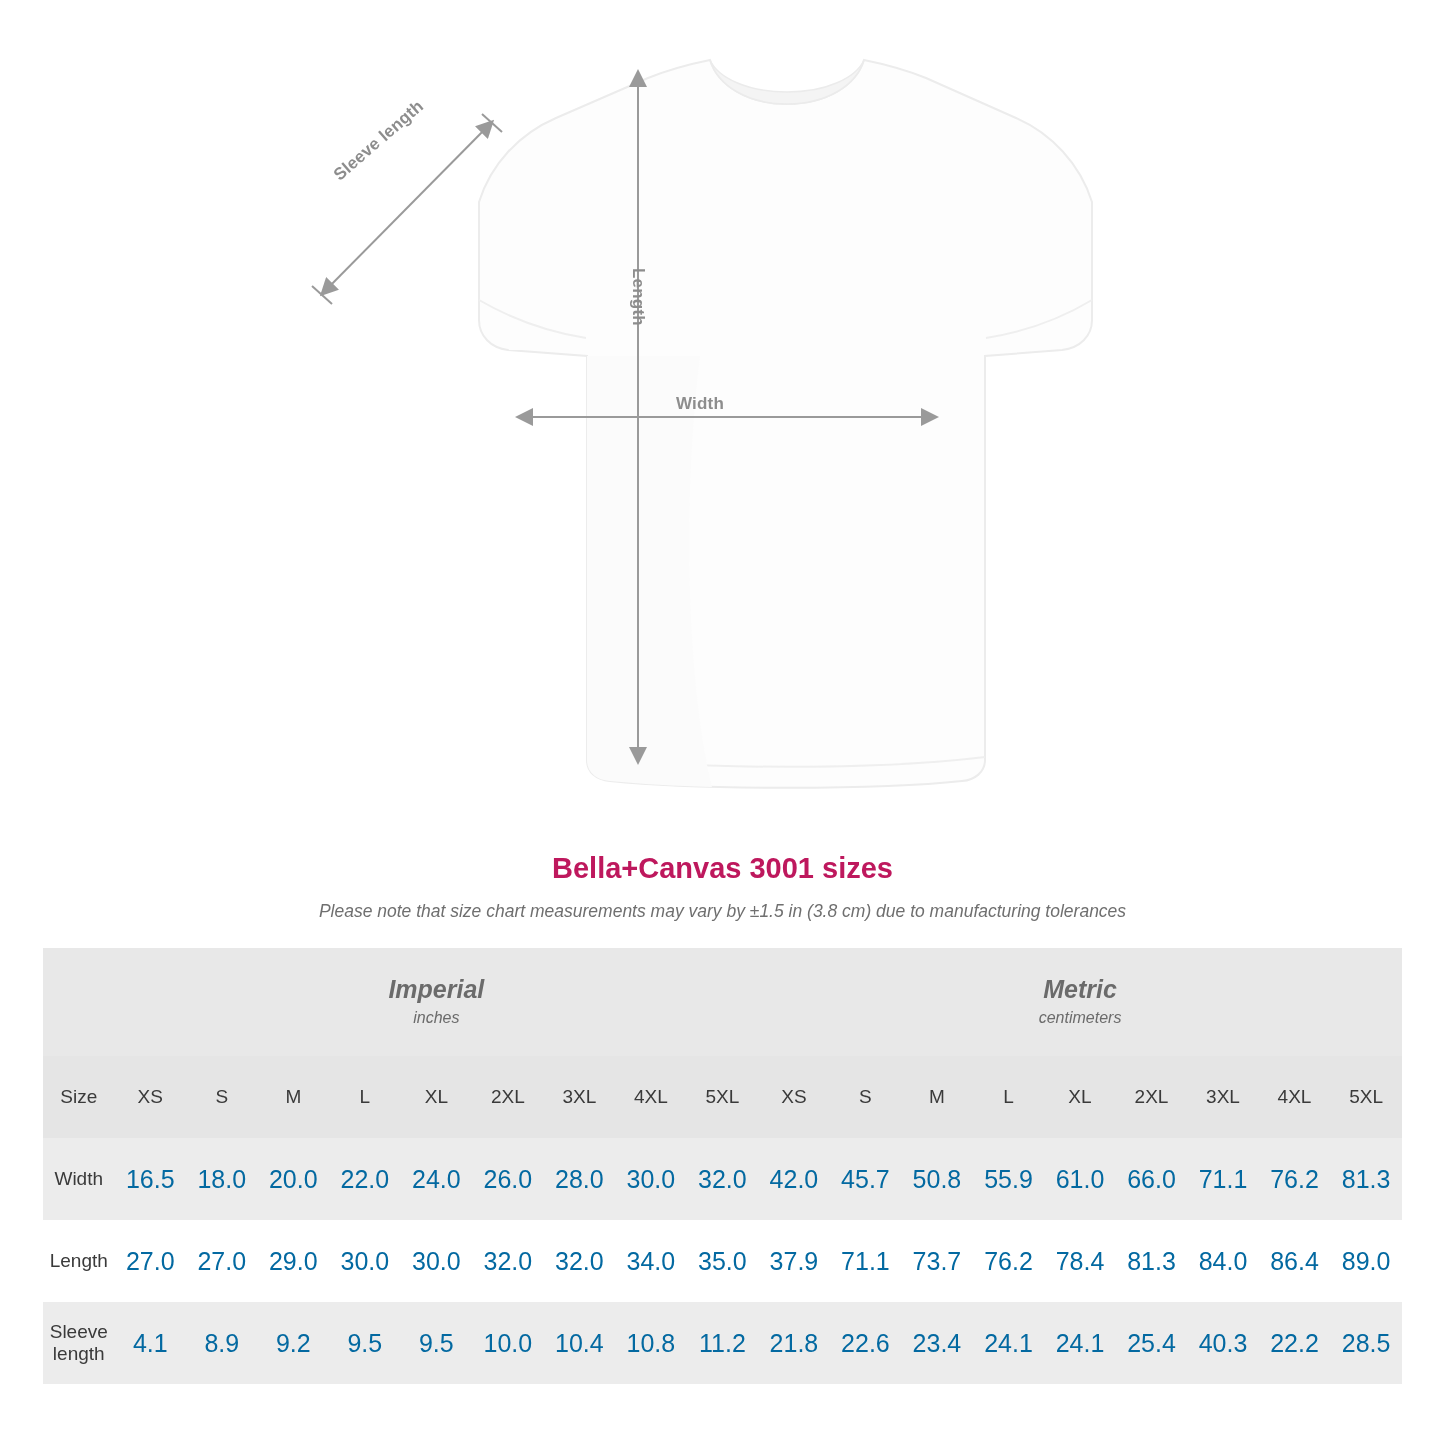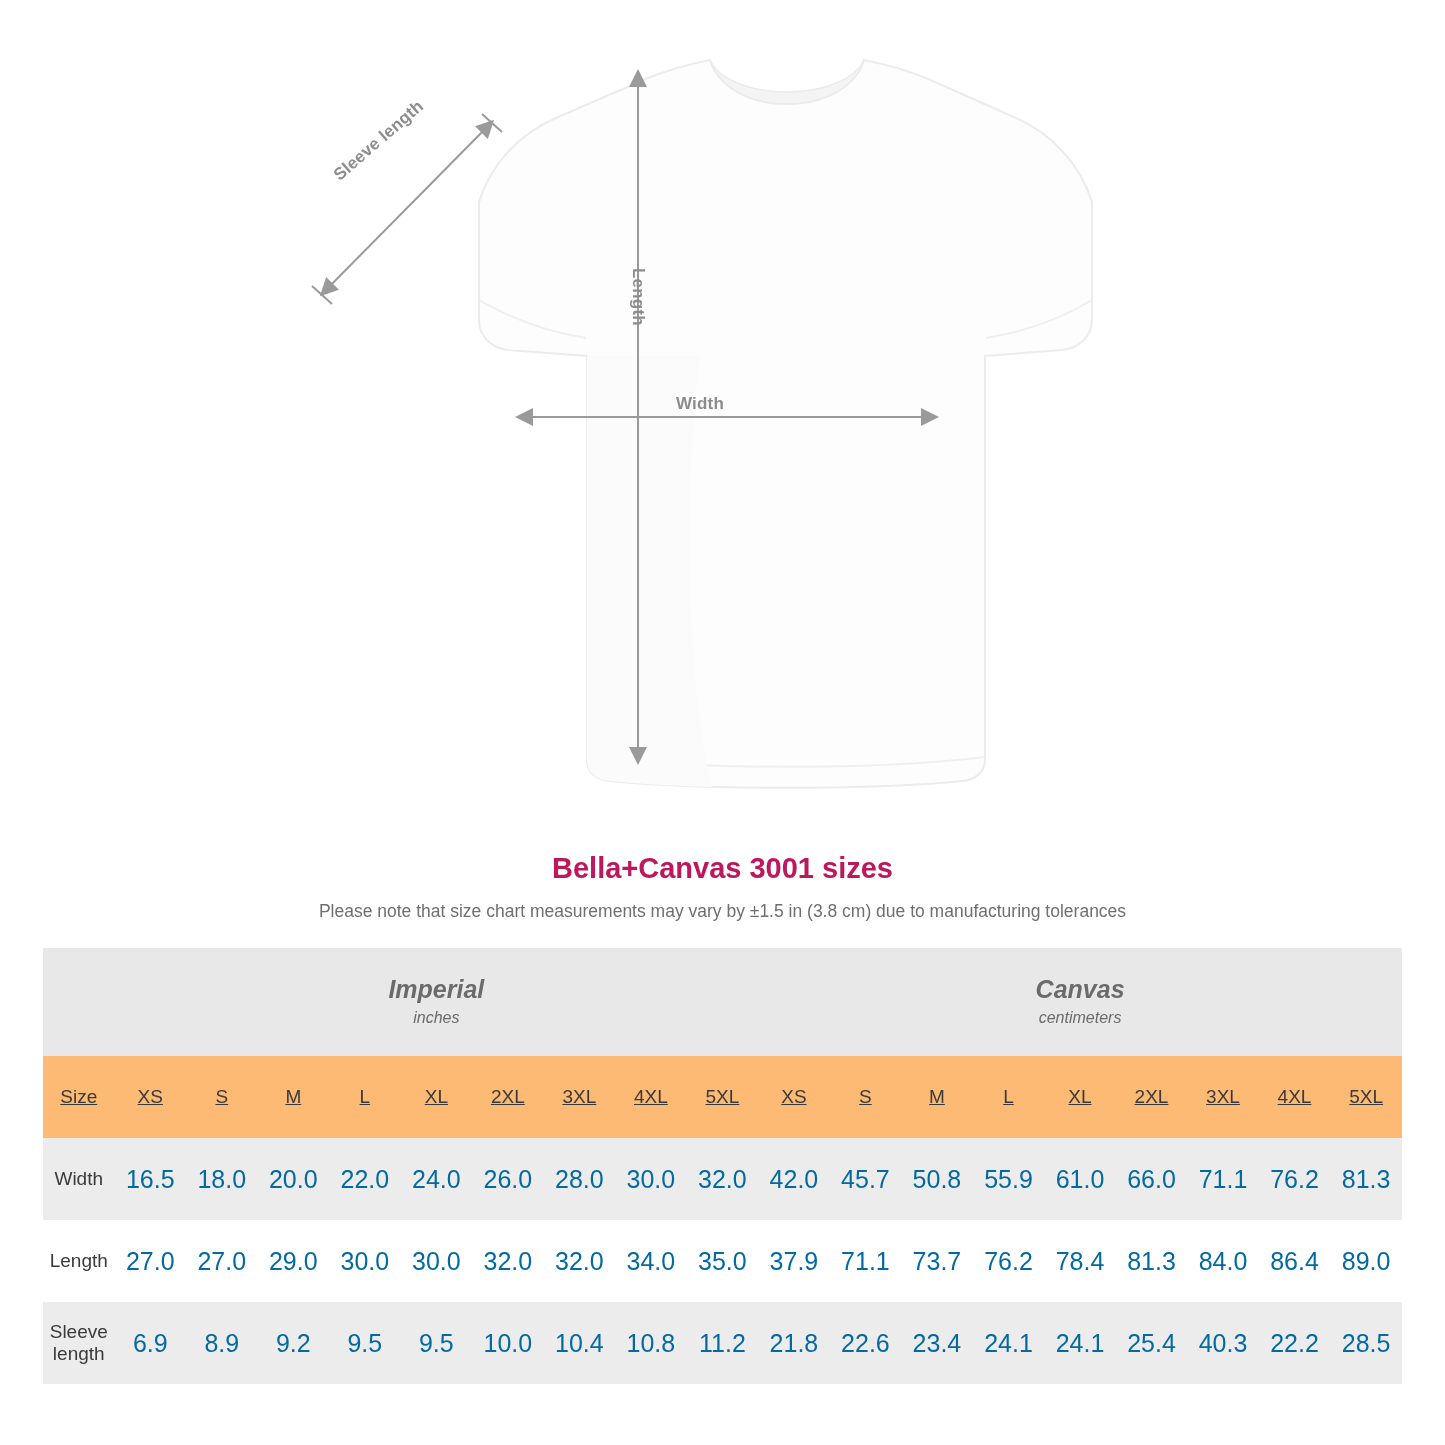--- a/index.html
+++ b/index.html
@@ -62,20 +62,21 @@
     margin-top: 22px;
   }
   .chart-title {
     font-size: 29px;
     font-weight: bold;
     color: #be185d;
     margin: 0 0 16px 0;
   }
   .chart-note {
     font-size: 17.5px;
+    font-style: italic;
     color: #6f6f6f;
     margin: 0;
   }
 
   
   .table-wrap {
     margin: 26px 43px 0 43px;
   }
   table.size-table {
     border-collapse: collapse;
@@ -99,26 +100,25 @@
     color: #6b6b6b;
     line-height: 1.25;
   }
   .unit-sub {
     font-size: 16px;
     font-style: italic;
     color: #6b6b6b;
     line-height: 1.6;
   }
   .head-row td {
-    background: #fdba74;
+    background: #e5e5e5;
     height: 80px;
     font-size: 19px;
     font-weight: bold;
     color: #3a3a3a;
-    text-decoration: underline;
   }
   .head-row td.rowhead {
     font-size: 19px;
   }
   .data-row td {
     height: 80px;
     font-size: 25px;
     color: #0369a1;
   }
   .row-shade td { background: #ececec; }
@@ -209,21 +209,21 @@
   <div class="table-wrap">
     <table class="size-table">
       <tbody>
           <tr class="unit-row">
         <td></td>
         <td colspan="9">
           <div class="unit-sys">Imperial</div>
           <div class="unit-sub">inches</div>
         </td>
         <td colspan="9">
-          <div class="unit-sys">Canvas</div>
+          <div class="unit-sys">Metric</div>
           <div class="unit-sub">centimeters</div>
         </td>
       </tr>
 
       <tr class="head-row">
         <td class="rowhead">Size</td>
         <td class="cell">XS</td>
         <td class="cell">S</td>
         <td class="cell">M</td>
         <td class="cell">L</td>
@@ -282,21 +282,21 @@
         <td class="cell">76.2</td>
         <td class="cell">78.4</td>
         <td class="cell">81.3</td>
         <td class="cell">84.0</td>
         <td class="cell">86.4</td>
         <td class="cell">89.0</td>
       </tr>
 
       <tr class="data-row row-shade">
         <td class="rowhead">Sleeve length</td>
-        <td class="cell">6.9</td>
+        <td class="cell">4.1</td>
         <td class="cell">8.9</td>
         <td class="cell">9.2</td>
         <td class="cell">9.5</td>
         <td class="cell">9.5</td>
         <td class="cell">10.0</td>
         <td class="cell">10.4</td>
         <td class="cell">10.8</td>
         <td class="cell">11.2</td>
         <td class="cell">21.8</td>
         <td class="cell">22.6</td>

